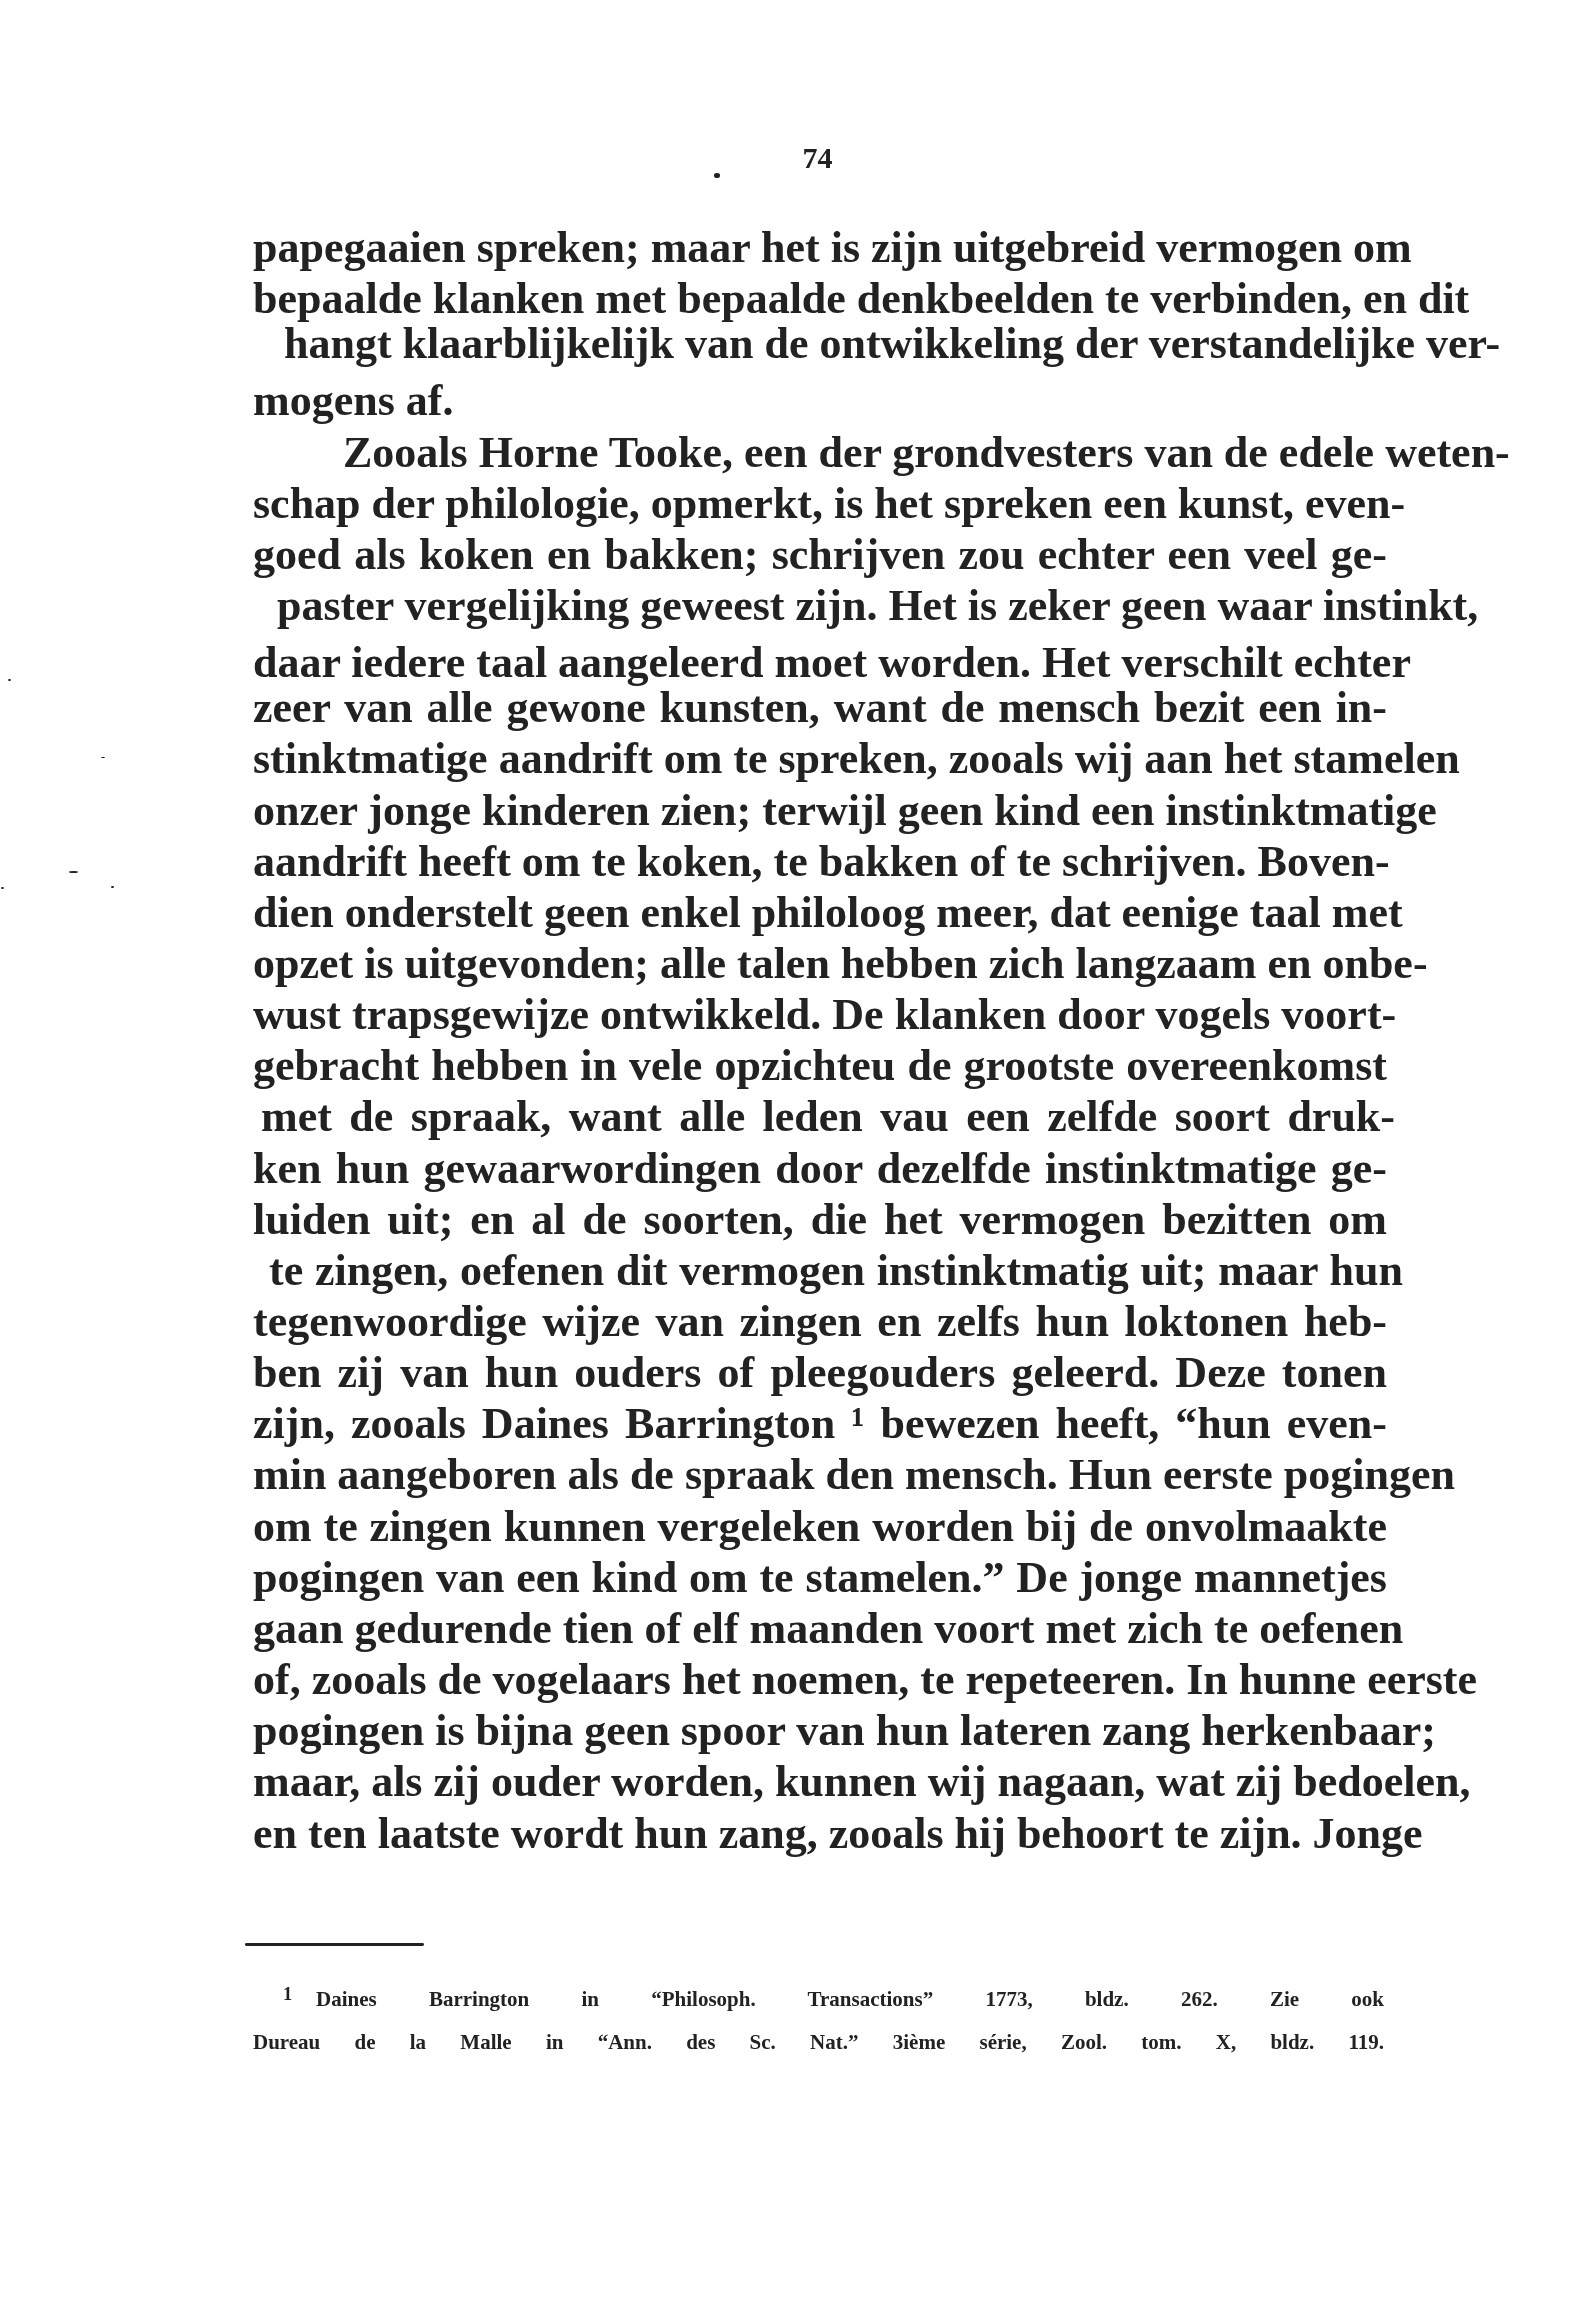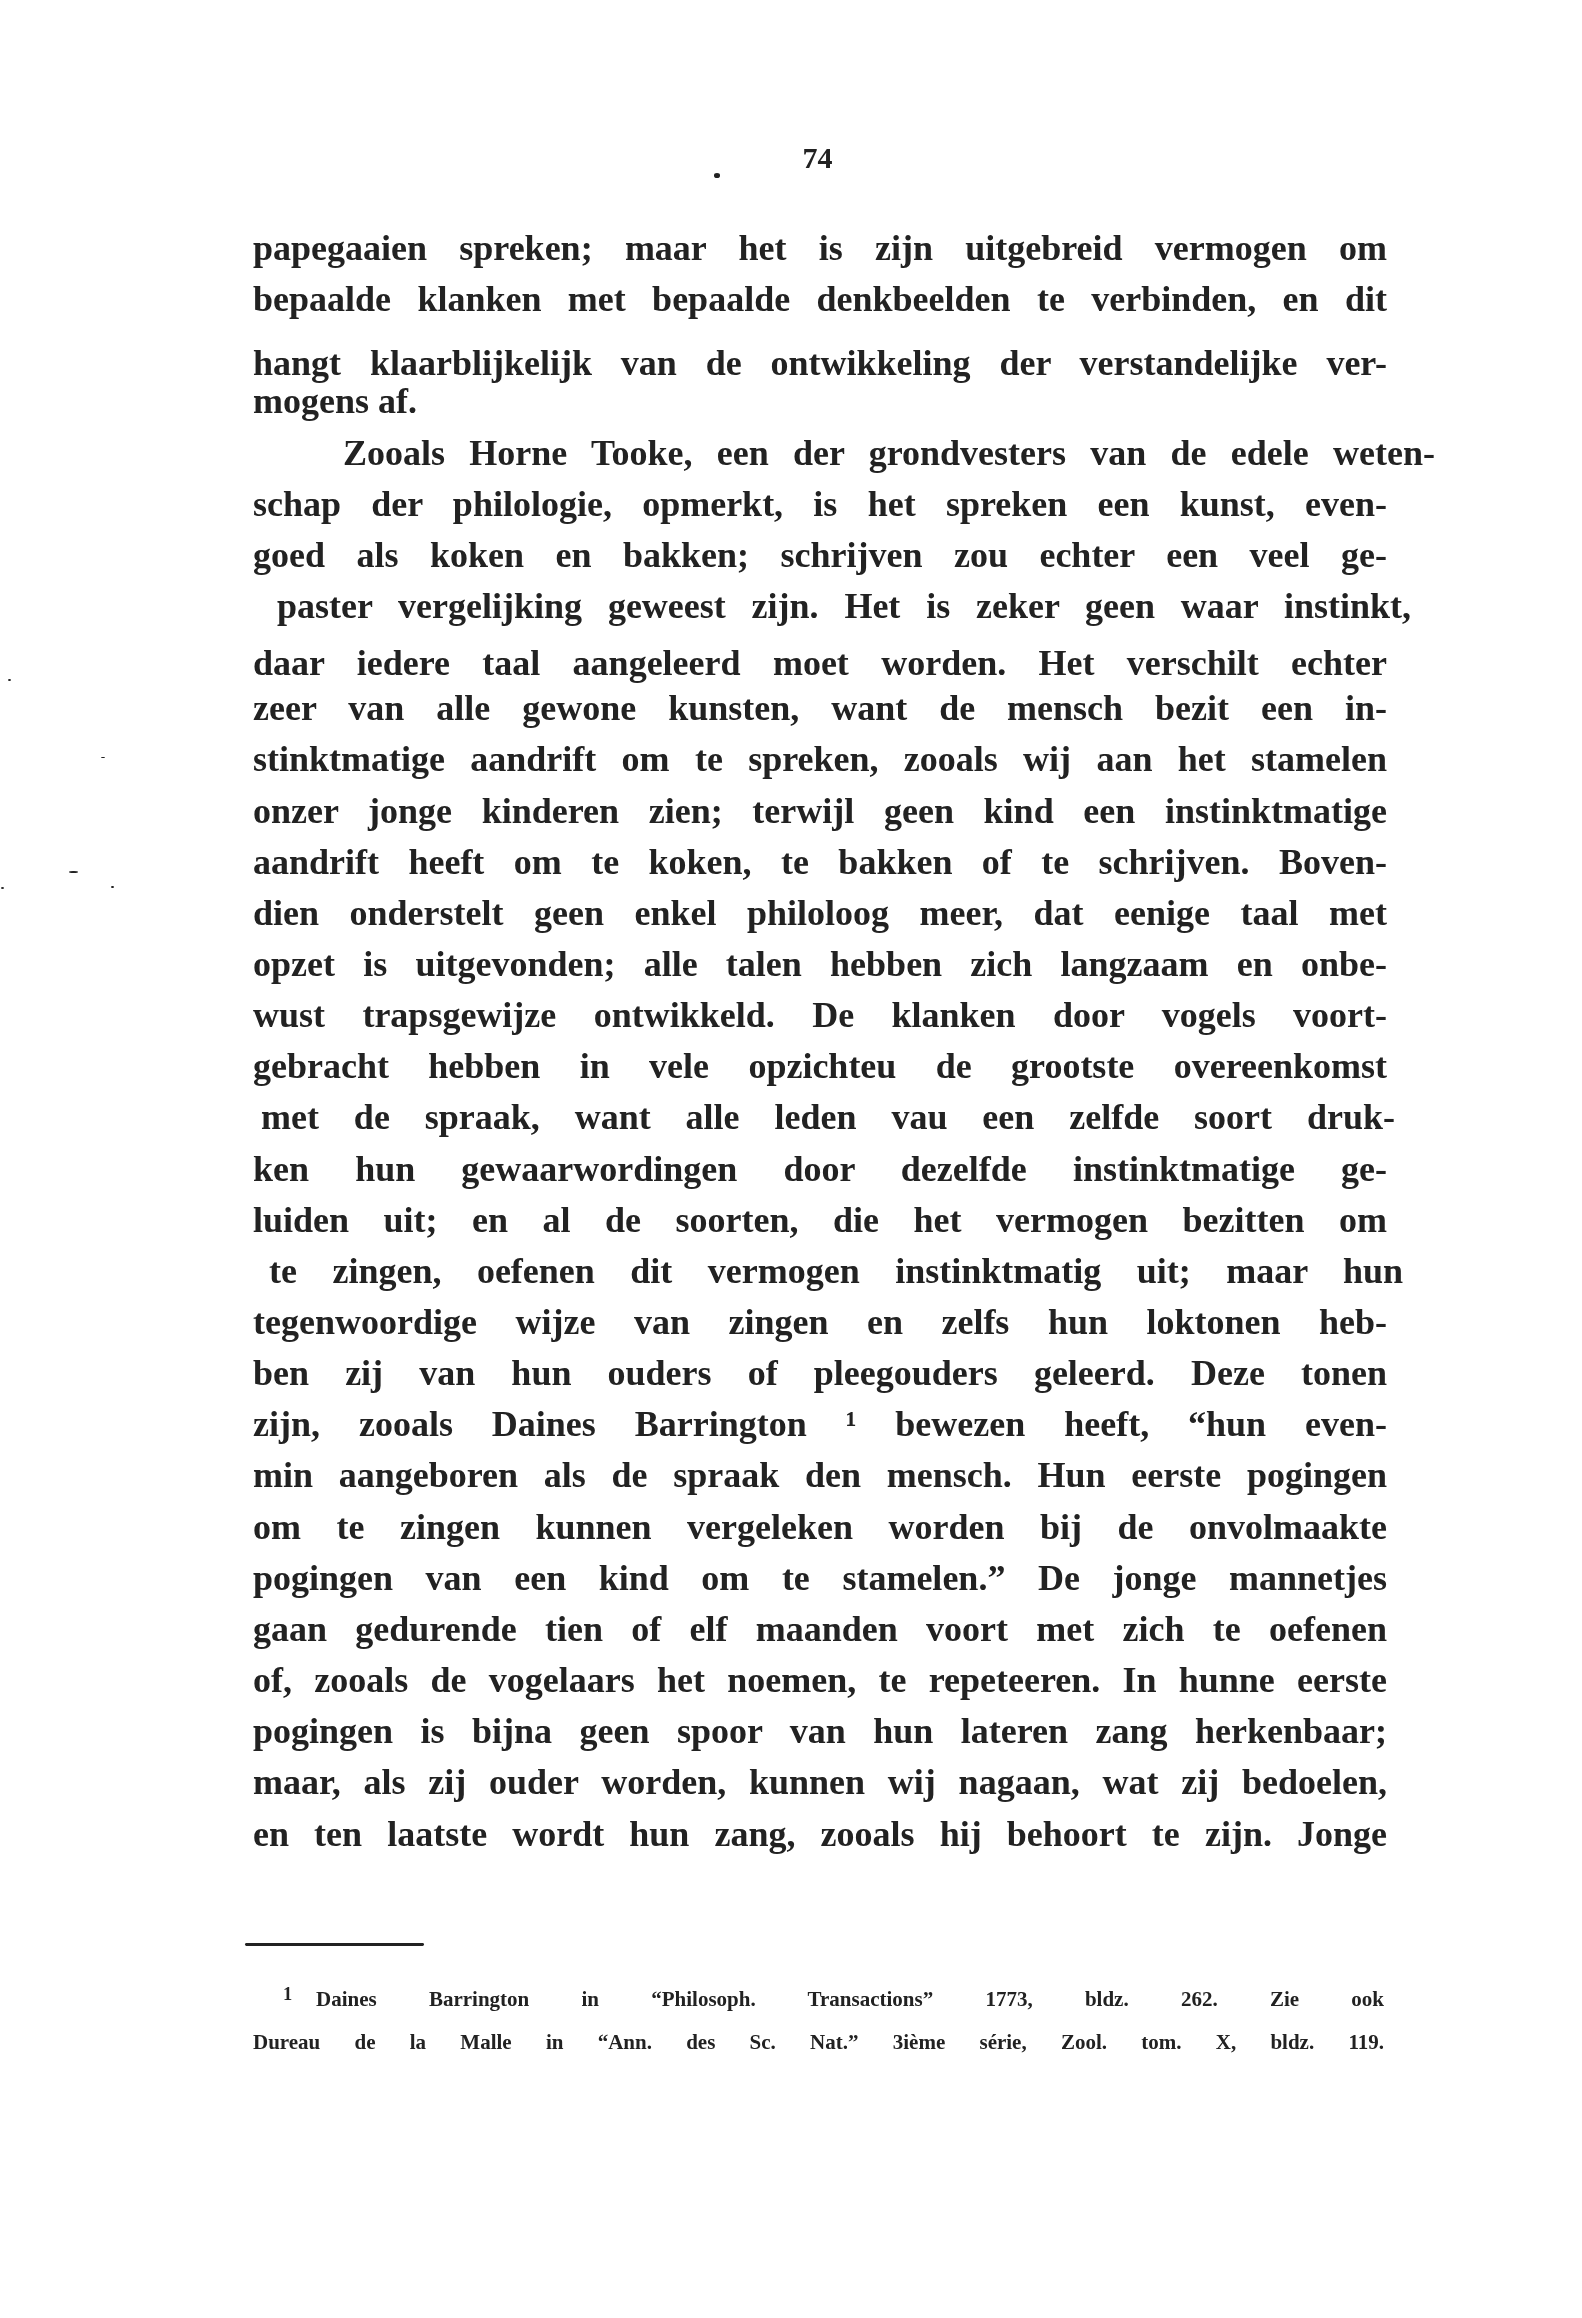--- a/index.html
+++ b/index.html
@@ -44,21 +44,21 @@
     left: 253px;
     top: 0;
     width: 1134px;
   }
   .line {
     position: absolute;
     left: 0;
     width: 1134px;
     height: 46px;
     line-height: 46px;
-    font-size: 36px;
+    font-size: 44px;
     white-space: nowrap;
     text-align: justify;
     text-align-last: justify;
     transform-origin: left center;
   }
   .line.indent {
     left: 42px;
     width: 1092px;
   }
   .line.last {
@@ -114,21 +114,21 @@
   <div class="stray-mark" style="left:8.3px;top:679px;width:2.8px;height:1.9px;"></div>
   <div class="stray-mark" style="left:101px;top:757px;width:3.7px;height:1.4px;"></div>
   <div class="stray-mark" style="left:69px;top:871px;width:9.3px;height:2.3px;"></div>
   <div class="stray-mark" style="left:111px;top:886px;width:2.8px;height:2.3px;"></div>
   <div class="stray-mark" style="left:0.9px;top:887px;width:3.2px;height:1.9px;"></div>
 
   <div class="body-text" id="body-text">
 
     <div class="line" style="top: 225px;">papegaaien spreken; maar het is zijn uitgebreid vermogen om</div>
     <div class="line" style="top: 276px;">bepaalde klanken met bepaalde denkbeelden te verbinden, en dit</div>
-    <div class="line" style="top: 340px;">hangt klaarblijkelijk van de ontwikkeling der verstandelijke ver-</div>
+    <div class="line" style="top: 321px; margin-left: 31px;">hangt klaarblijkelijk van de ontwikkeling der verstandelijke ver-</div>
     <div class="line last" style="top: 378px;">mogens af.</div>
     <div class="line indent" style="top: 430px; margin-left: 48px;">Zooals Horne Tooke, een der grondvesters van de edele weten-</div>
     <div class="line" style="top: 481px;">schap der philologie, opmerkt, is het spreken een kunst, even-</div>
     <div class="line" style="top: 532px;">goed als koken en bakken; schrijven zou echter een veel ge-</div>
     <div class="line" style="top: 583px; margin-left: 24px;">paster vergelijking geweest zijn. Het is zeker geen waar instinkt,</div>
     <div class="line" style="top: 640px;">daar iedere taal aangeleerd moet worden. Het verschilt echter</div>
     <div class="line" style="top: 685px;">zeer van alle gewone kunsten, want de mensch bezit een in-</div>
     <div class="line" style="top: 736px;">stinktmatige aandrift om te spreken, zooals wij aan het stamelen</div>
     <div class="line" style="top: 788px;">onzer jonge kinderen zien; terwijl geen kind een instinktmatige</div>
     <div class="line" style="top: 839px;">aandrift heeft om te koken, te bakken of te schrijven. Boven-</div>

